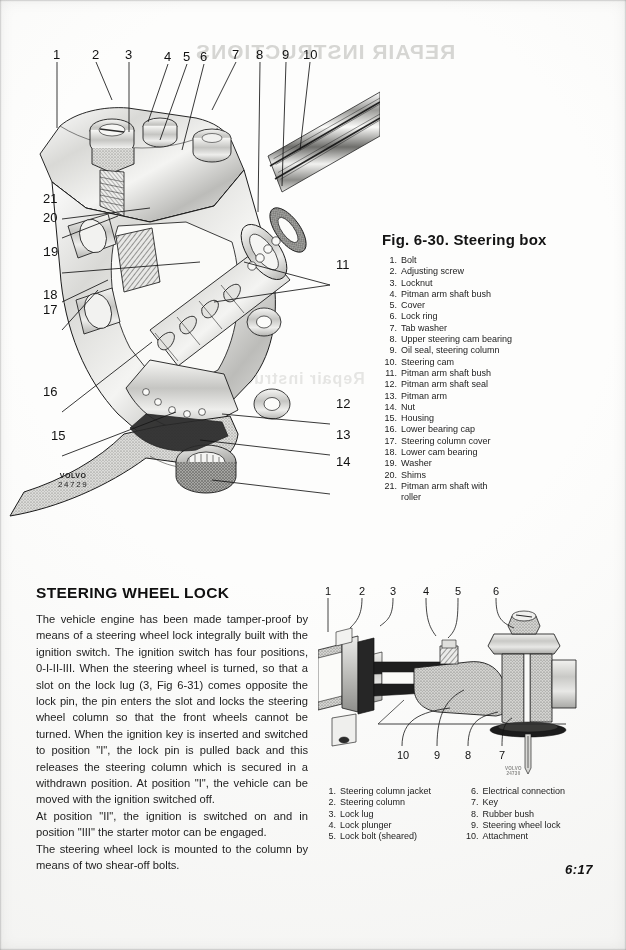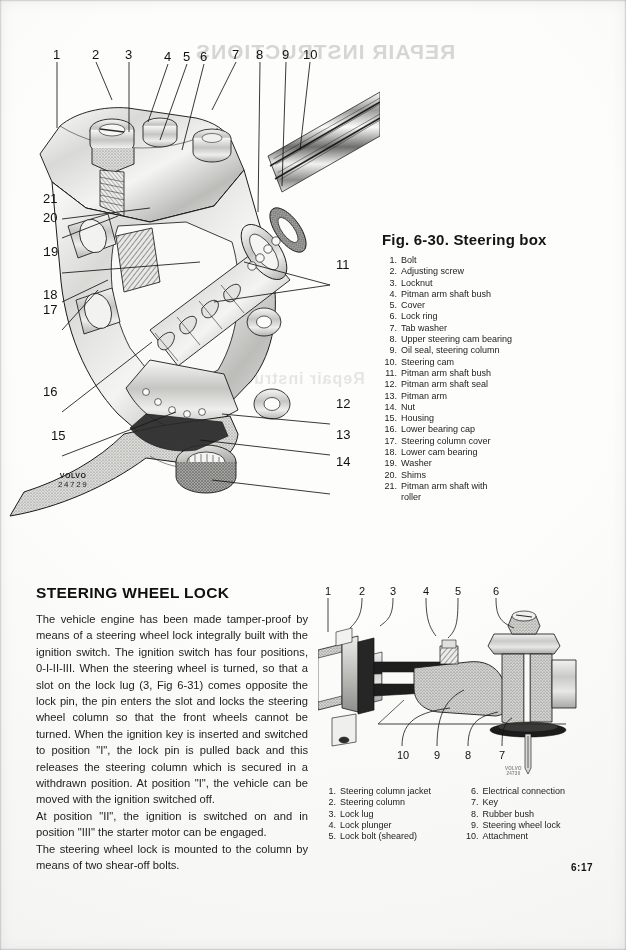--- a/index.html
+++ b/index.html
@@ -141,25 +141,26 @@
     text-justify: inter-word;
   }
   #article p + p { margin-top: 0; }
 
   
   #pageno {
     position: absolute;
     right: 33px;
     top: 862px;
     font-family: "Liberation Sans", sans-serif;
-    font-size: 10px;
+    font-size: 13px;
     font-weight: bold;
     color: #111;
     letter-spacing: 0.5px;
     z-index: 15;
+    font-style: italic;
   }
 
   
   .volvo-mark {
     position: absolute;
     font-family: "Liberation Sans", sans-serif;
     font-weight: bold;
     text-align: center;
     line-height: 1.15;
     color: #1a1a1a;

